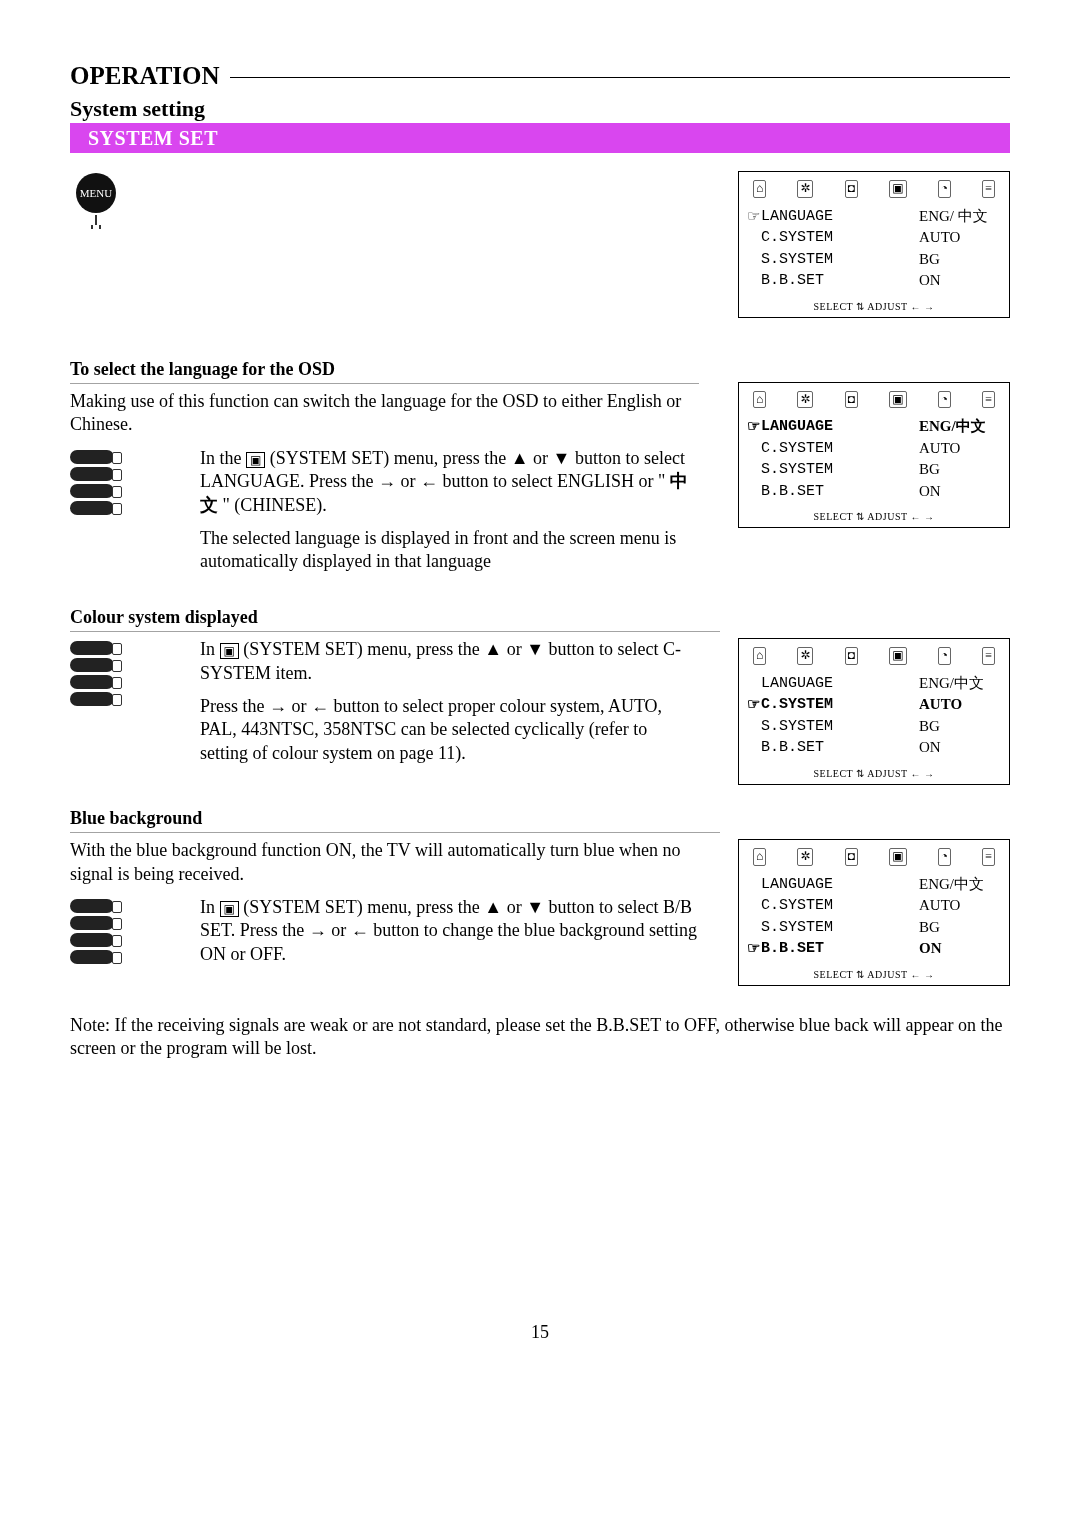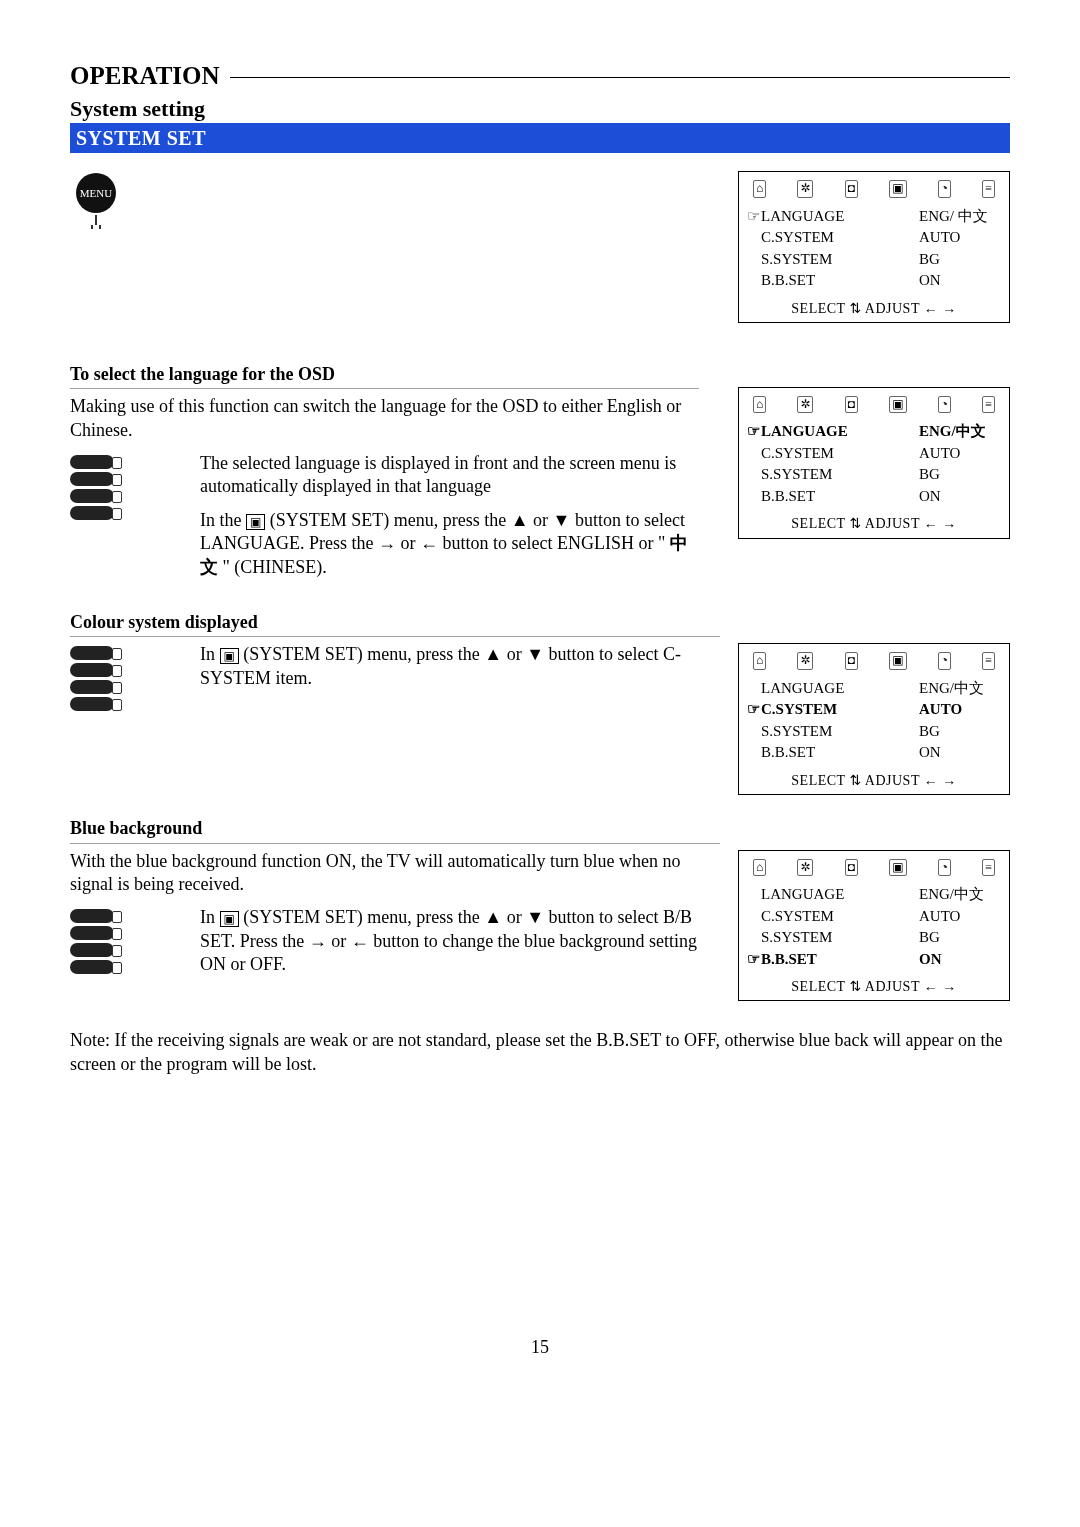--- a/index.html
+++ b/index.html
@@ -25,25 +25,25 @@
     margin-left: 10px;
     position: relative;
     top: -6px;
   }
   .subheader {
     font-size: 22px;
     font-weight: bold;
     margin-bottom: 0;
   }
   .blackbar {
-    background: #1d4ed8;
+    background: #d946ef;
     color: #fff;
     font-weight: bold;
     font-size: 20px;
-    padding: 2px 6px;
+    padding: 2px 18px;
     letter-spacing: 0.5px;
   }
   .row {
     display: flex;
     gap: 39px;
     margin-top: 18px;
   }
   .textcol {
     flex: 1;
   }
@@ -74,31 +74,31 @@
     border-radius: 2px;
   }
   .osd-list {
     padding: 2px 0 6px 12px;
   }
   .osd-row {
     display: flex;
     justify-content: space-between;
     padding: 1px 0;
   }
-  .osd-row .label { flex:1; }
+  .osd-row .label { flex:1;font-family:Liberation Mono, monospace; }
   .osd-row .val { width: 80px; text-align: left; }
   .osd-row.bold { font-weight: bold; }
   .osd-row .pointer {
     display:inline-block;
     width: 14px;
     margin-left: -14px;
   }
   .osd-footer {
     text-align: center;
-    font-size: 14px;
+    font-size: 10px;
     letter-spacing: 0.5px;
     padding-top: 2px;
   }
   .menu-icon {
     display:inline-block;
     width: 60px;
     height: 60px;
     vertical-align: top;
     margin-right: 8px;
     float: left;
@@ -207,24 +207,24 @@
   <div class="textcol">
     <div class="subtitle">To select the language for the OSD</div>
     <p>Making use of this function can switch the language for the OSD to either English or Chinese.</p>
     <div class="clearfix">
       <span class="remote-icons">
           <div></div>
           <div></div>
           <div></div>
           <div></div>
         </span>
-      <p style="margin-left:130px;">The selected language is displayed in front and the screen menu is automatically displayed in that language</p>
       <p style="margin-left:130px;">
         <span>In the </span><span class="inline-icon">▣</span><span> (SYSTEM SET) menu, press the ▲ or ▼ button to select LANGUAGE. Press the → or ← button to select ENGLISH or " </span><span class="cjk">中文</span><span> " (CHINESE).</span>
       </p>
+      <p style="margin-left:130px;">The selected language is displayed in front and the screen menu is automatically displayed in that language</p>
     </div>
   </div>
   <div class="osd" style="margin-top:46px;">
       <div class="osd-icons">
         <span>⌂</span>
         <span>✲</span>
         <span>◘</span>
         <span>▣</span>
         <span>◔</span>
         <span>≡</span>
@@ -261,20 +261,21 @@
     <div class="clearfix">
       <span class="remote-icons">
           <div></div>
           <div></div>
           <div></div>
           <div></div>
         </span>
       <p style="margin-left:130px;">
         <span>In </span><span class="inline-icon">▣</span><span> (SYSTEM SET) menu, press the ▲ or ▼ button to select C-SYSTEM item.</span>
       </p>
+      <p style="margin-left:130px;">Press the → or ← button to select proper colour system, AUTO, PAL, 443NTSC, 358NTSC can be selected cyclically (refer to setting of colour system on page 11).</p>
     </div>
   </div>
   <div class="osd">
       <div class="osd-icons">
         <span>⌂</span>
         <span>✲</span>
         <span>◘</span>
         <span>▣</span>
         <span>◔</span>
         <span>≡</span>

